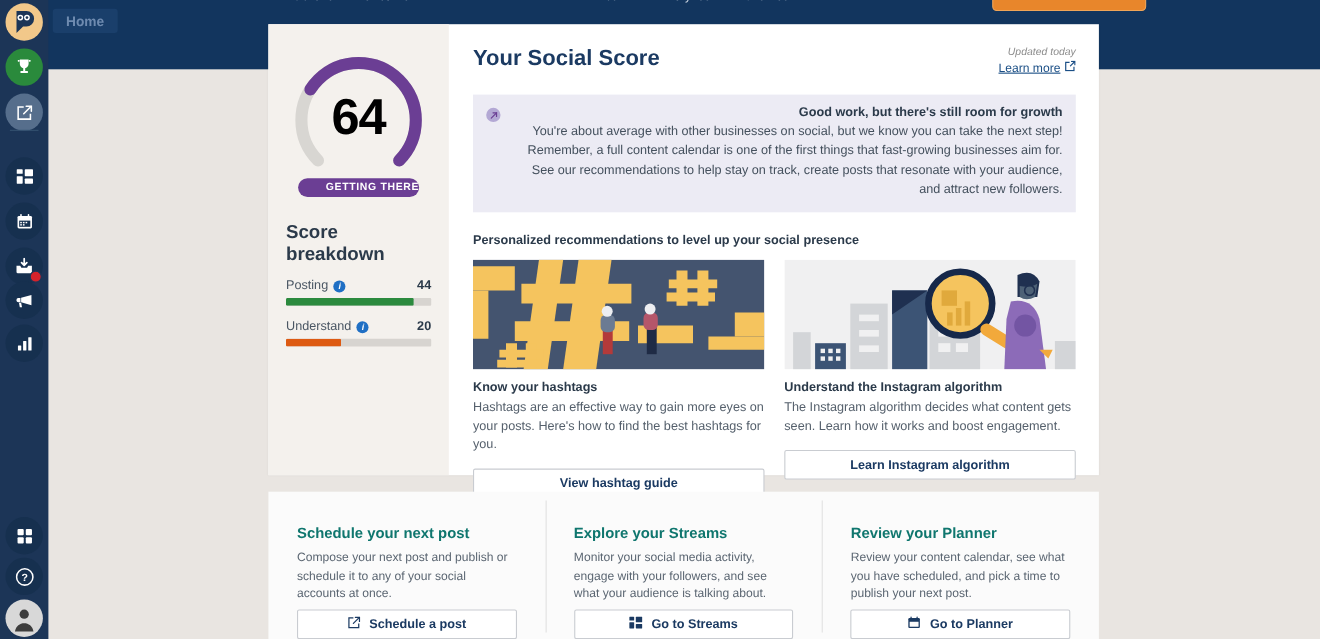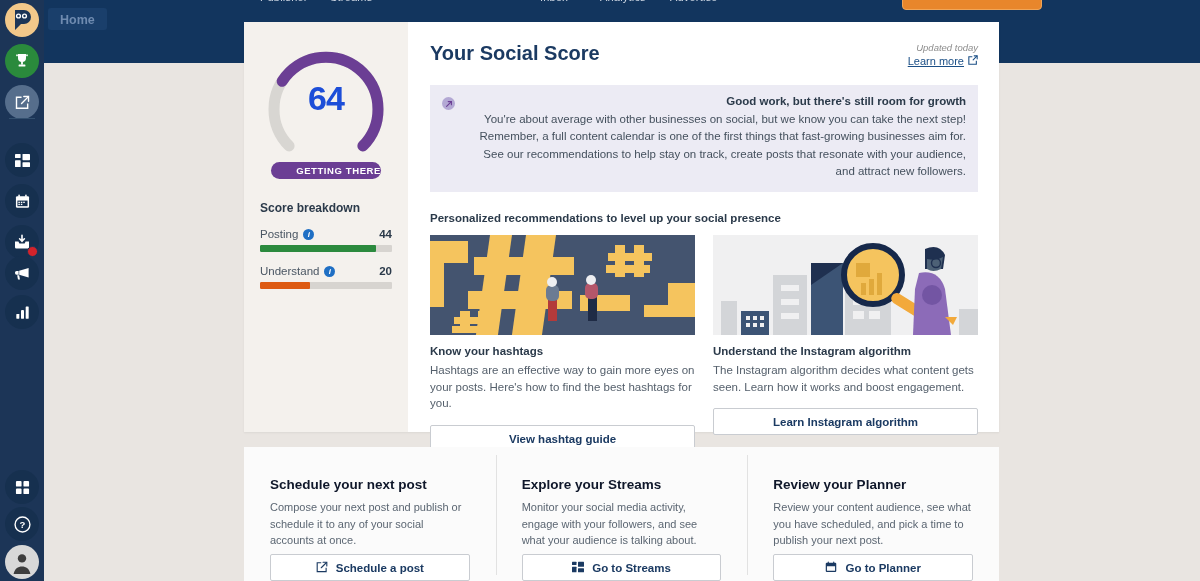--- a/index.html
+++ b/index.html
@@ -68,31 +68,31 @@
     background: #ffffff; display: flex;
     box-shadow: 0 1px 2px rgba(0,0,0,.06);
   }
   .score-panel {
     width: 164px; background: #f4f1ed; flex: none;
     padding: 18px 16px 0 16px;
   }
   .gauge-wrap { position: relative; width: 126px; height: 118px; margin: 2px auto 0; }
   .gauge-num {
     position: absolute; left: 0; right: 0; top: 37px;
-    text-align: center; font-size: 34px; font-weight: bold;
-    color: #1d4ed8; letter-spacing: -1px;
+    text-align: center; font-size: 46px; font-weight: bold;
+    color: #000000; letter-spacing: -1px;
   }
   .pill {
     margin: 2px auto 0; width: 110px; height: 17px;
     background: #6b3e94; border-radius: 9px;
     color: #fff; font-size: 9.5px; font-weight: bold;
     letter-spacing: .6px; text-align: right; line-height: 17px;
   }
   .breakdown-title {
-    margin-top: 22px; font-size: 12px; font-weight: bold; color: #2b3a4a;
+    margin-top: 22px; font-size: 17px; font-weight: bold; color: #2b3a4a;
   }
   .metric { margin-top: 13px; }
   .metric-row {
     display: flex; align-items: center; font-size: 11.5px; color: #4a5663;
   }
   .metric-name { flex: none; }
   .info-i {
     display: inline-block; width: 11px; height: 11px; border-radius: 50%;
     background: #1f6fc4; color: #fff; font-size: 8px; font-weight: bold;
     text-align: center; line-height: 11px; margin-left: 5px; font-style: italic;
@@ -152,21 +152,21 @@
   .card-bottom {
     position: absolute; left: 244px; top: 447px;
     width: 755px; height: 134px; background: #fbfbfb;
     display: flex; padding: 30px 0 0 0;
   }
   .col { flex: 1; padding: 0 26px; position: relative; }
   .col + .col::before {
     content: ""; position: absolute; left: 0; top: -22px;
     width: 1px; height: 120px; background: #e2e2e2;
   }
-  .col-h { font-size: 13.5px; font-weight: bold; color: #0f172a; }
+  .col-h { font-size: 13.5px; font-weight: bold; color: #0f766e; }
   .col-p {
     margin-top: 7px; font-size: 11px; color: #5b6672; line-height: 1.5;
   }
   .col-btn {
     position: absolute; left: 26px; bottom: 0; width: calc(100% - 52px);
     height: 27px; border: 1px solid #c9ccd1; background: #fff; border-radius: 2px;
     font-size: 11.5px; font-weight: bold; color: #1b3a62;
     font-family: "Liberation Sans", sans-serif;
     display: flex; align-items: center; justify-content: center; gap: 8px;
     cursor: pointer;
@@ -486,21 +486,21 @@
             <rect x="0" y="7.6" width="6" height="7.4" rx=".7"></rect>
               <rect x="8" y="9.8" width="8" height="5.2" rx=".7"></rect>
           </svg>
         </span>
         <span>Go to Streams</span>
       </button>
     </div>
 
     <div class="col">
       <div class="col-h">Review your Planner</div>
-      <div class="col-p">Review your content audience, see what you have scheduled, and pick a time to publish your next post.</div>
+      <div class="col-p">Review your content calendar, see what you have scheduled, and pick a time to publish your next post.</div>
       <button class="col-btn">
         <span>
           <svg width="12" height="12" viewBox="0 0 16 16" fill="#1b3a62">
             <rect x="1" y="2.4" width="14" height="12.2" rx="1.4"></rect>
             <rect x="2.6" y="7" width="10.8" height="6" fill="#fbfbfb"></rect>
             <rect x="3.6" y=".6" width="1.5" height="3" rx=".6"></rect>
               <rect x="10.9" y=".6" width="1.5" height="3" rx=".6"></rect>
           </svg>
         </span>
         <span>Go to Planner</span>

